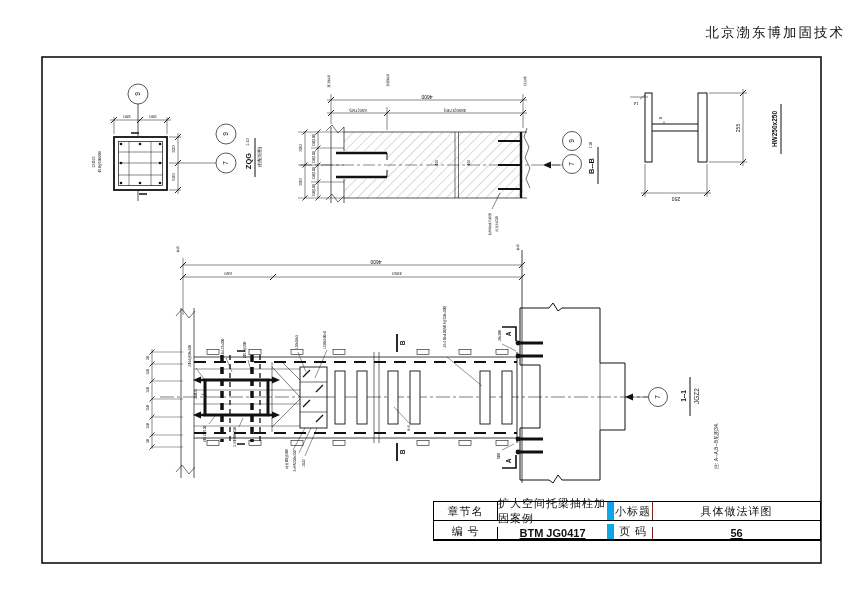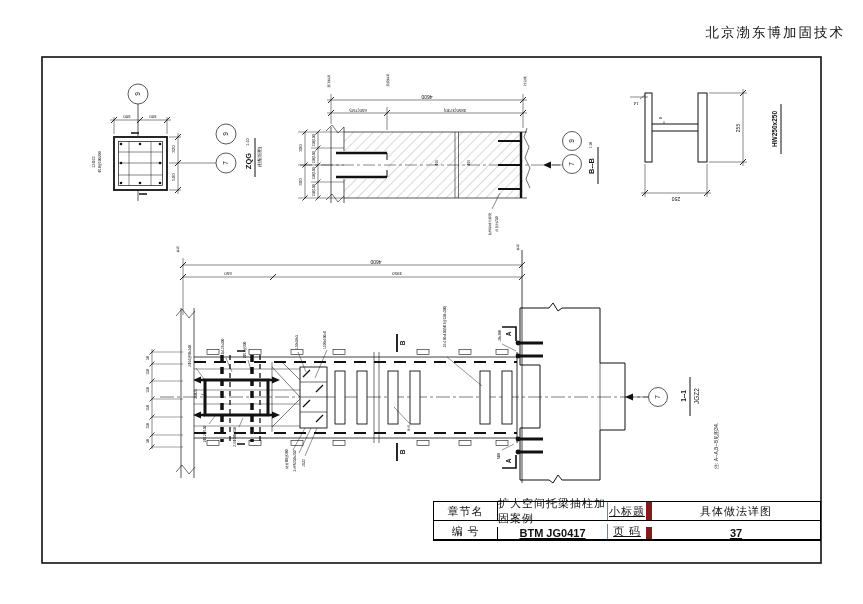--- a/index.html
+++ b/index.html
@@ -19,22 +19,22 @@
   .tblock{position:absolute;left:433px;top:501px;width:386px;
           border:1.6px solid #000;border-bottom-width:2.6px;background:#fff;
           font-family:"Liberation Serif",serif;}
   .tb-r1{height:19px;display:flex;align-items:center;justify-content:center;
          gap:5px;border-bottom:1px solid #000;font-size:11px;letter-spacing:1.5px;}
   .tb-row{height:18px;display:flex;align-items:stretch;font-size:11px;}
   .tb-row + .tb-row{border-top:1px solid #000;align-items:flex-end;}
   .tb-row > div{display:flex;align-items:center;justify-content:center;letter-spacing:1px;}
   .tb-row .c1{width:63px;}
   .tb-row .c2{width:109px;border-left:1px solid #000;}
-  .tb-row .c3{width:38px;border-left:1px solid #0ea5e9;text-decoration:underline;}
-  .tb-row .c4{flex:1;border-left:6px solid #7f1d1d;}
+  .tb-row .c3{width:38px;border-left:7px solid #0ea5e9;}
+  .tb-row .c4{flex:1;border-left:1px solid #7f1d1d;}
   .tb-row .val{font-family:"Liberation Sans",sans-serif;font-weight:bold;letter-spacing:0;text-decoration:underline;}
   .logo-svg{display:inline-block;}
 </style>
 </head>
 <body>
 
 <div id="sheet">
 
   <div class="hdr">北京渤东博加固技术</div>
 
@@ -283,17 +283,17 @@
     <div class="tb-row">
       <div class="c1">章节名</div>
       <div class="c2">扩大空间托梁抽柱加固案例</div>
       <div class="c3">小标题</div>
       <div class="c4">具体做法详图</div>
     </div>
     <div class="tb-row">
       <div class="c1">编  号</div>
       <div class="c2 val">BTM JG0417</div>
       <div class="c3">页  码</div>
-      <div class="c4 val">37</div>
+      <div class="c4 val">56</div>
     </div>
   </div>
 
 </div>
 
 </body></html>

